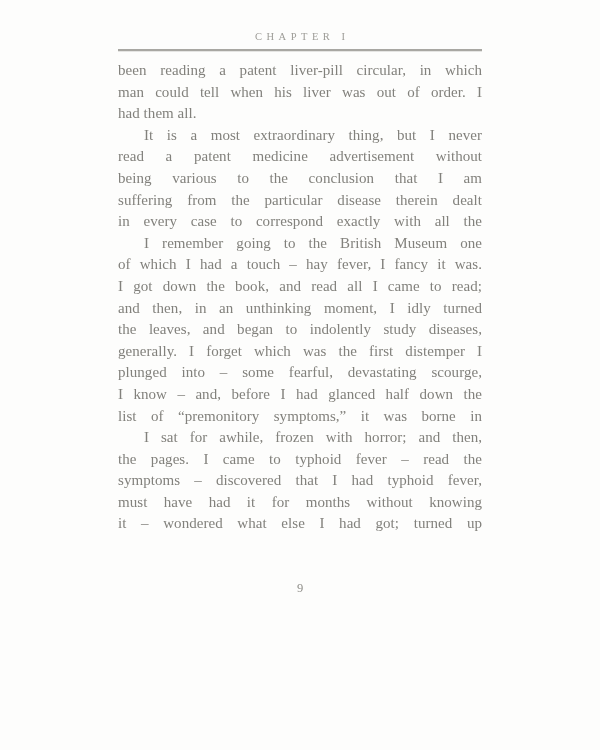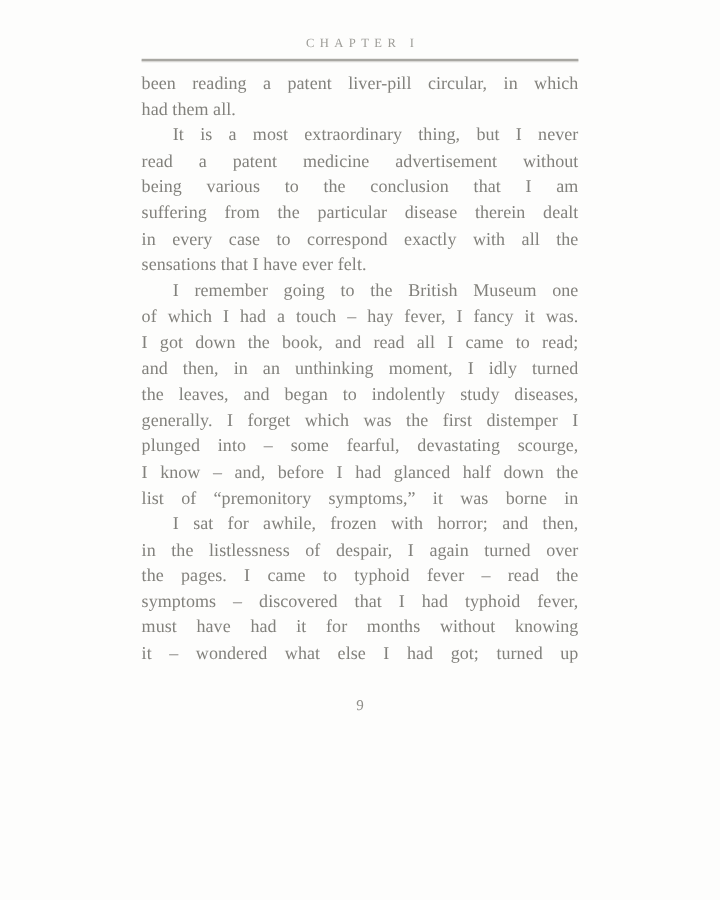--- a/index.html
+++ b/index.html
@@ -69,47 +69,46 @@
 <div class="page">
 
   <div class="running-head">CHAPTER I</div>
 
   <div class="head-rule"></div>
 
   <div class="text-block">
 
     <div class="para">
       <div class="line">been reading a patent liver-pill circular, in which</div>
+      <div class="line">man could tell when his liver was out of order. I</div>
       <div class="line last">had them all.</div>
     </div>
 
     <div class="para">
       <div class="line indent">It is a most extraordinary thing, but I never</div>
       <div class="line">read a patent medicine advertisement without</div>
       <div class="line">being various to the conclusion that I am</div>
       <div class="line">suffering from the particular disease therein dealt</div>
       <div class="line">in every case to correspond exactly with all the</div>
-      <div class="line last">sensations that I have ever felt.</div>
     </div>
 
     <div class="para">
       <div class="line indent">I remember going to the British Museum one</div>
       <div class="line">of which I had a touch – hay fever, I fancy it was.</div>
       <div class="line">I got down the book, and read all I came to read;</div>
       <div class="line">and then, in an unthinking moment, I idly turned</div>
       <div class="line">the leaves, and began to indolently study diseases,</div>
       <div class="line">generally. I forget which was the first distemper I</div>
       <div class="line">plunged into – some fearful, devastating scourge,</div>
       <div class="line">I know – and, before I had glanced half down the</div>
       <div class="line">list of “premonitory symptoms,” it was borne in</div>
     </div>
 
     <div class="para">
       <div class="line indent">I sat for awhile, frozen with horror; and then,</div>
-      <div class="line">in the listlessness of despair, I again turned over</div>
       <div class="line">the pages. I came to typhoid fever – read the</div>
       <div class="line">symptoms – discovered that I had typhoid fever,</div>
       <div class="line">must have had it for months without knowing</div>
       <div class="line">it – wondered what else I had got; turned up</div>
     </div>
 
   </div>
 
   <div class="folio">9</div>
 

